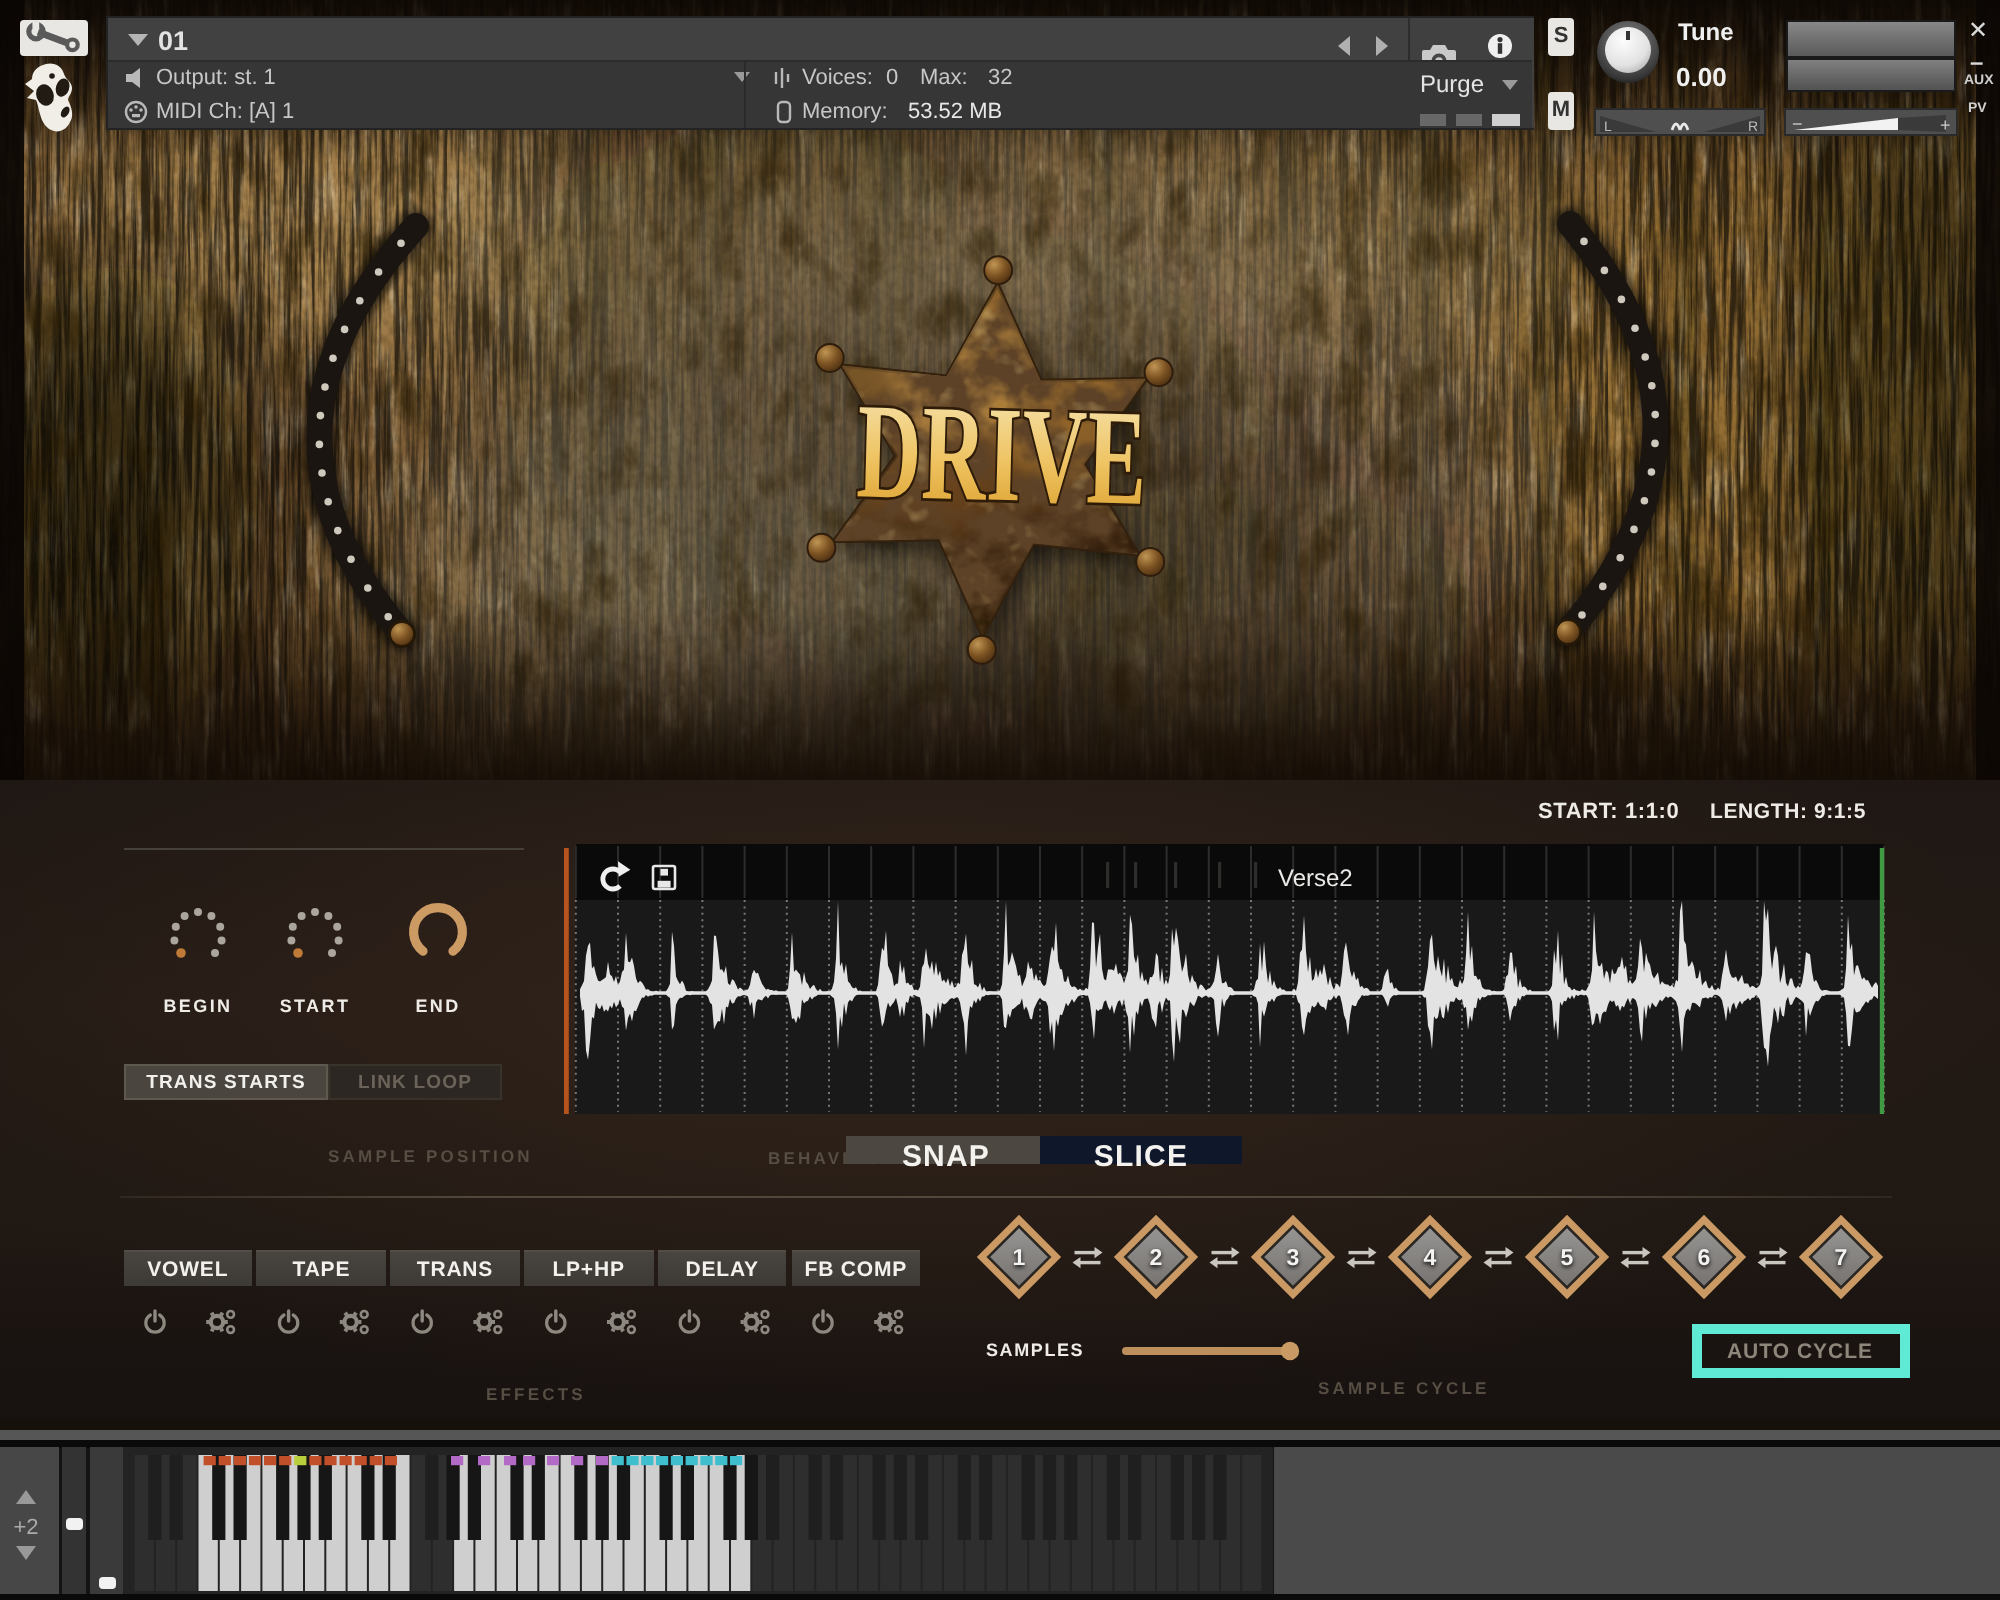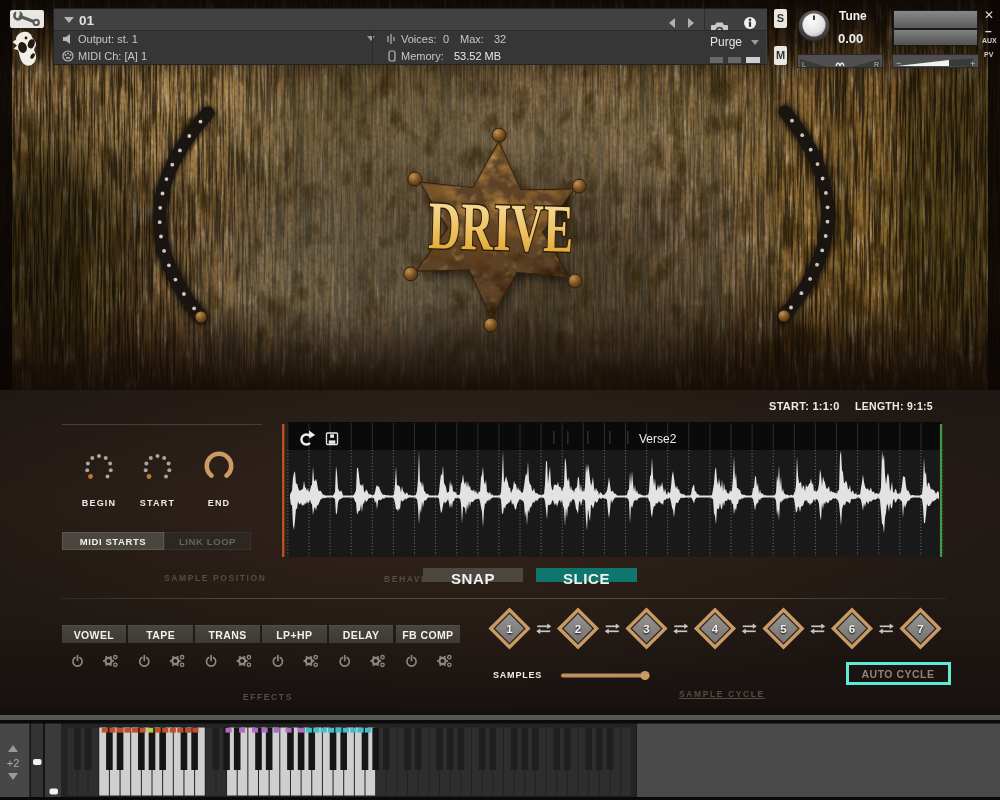--- a/index.html
+++ b/index.html
@@ -369,28 +369,28 @@
         <text x="920.5" y="632.5" font-size="11.5" font-weight="bold" fill="#f4f3f1" text-anchor="middle" style="text-shadow:0 1px 2px #000">7</text>
     <line x1="563" y1="675.5" x2="645" y2="675.5" stroke="#bd8f5d" stroke-width="4" stroke-linecap="round"></line>
     <circle cx="645" cy="675.5" r="4.6" fill="#c99a64"></circle>
   </g>
 </svg>
 
 <div class="wlbl" style="left:79px;top:498px;text-align:center;width:40px;margin-left:-20px;left:99px;font-size:9px;">BEGIN</div>
 <div class="wlbl" style="left:137.5px;top:498px;width:40px;text-align:center;font-size:9px;">START</div>
 <div class="wlbl" style="left:201px;top:498px;width:36px;text-align:center;font-size:9px;">END</div>
 
-<div class="linkbtn" style="left:62px;width:100px;background:#4a453f;color:#f2f0ec;border:1px solid #5e584f;">MIDI STARTS</div>
+<div class="linkbtn" style="left:62px;width:100px;background:#4a453f;color:#f2f0ec;border:1px solid #5e584f;">TRANS STARTS</div>
 <div class="linkbtn" style="left:164px;width:85px;background:#2c2722;color:#6b635a;border:1px solid #38322b;">LINK LOOP</div>
 
 <div class="lbl" style="left:120px;top:573px;margin-left:44px;">SAMPLE POSITION</div>
 <div class="lbl" style="left:344px;top:574px;padding-left:40px;">BEHAVIOUR</div>
 
 <div class="sbtn" style="left:423px;width:100px;background:#4c4741;">SNAP</div>
-<div class="sbtn" style="left:536px;width:101px;background:#0f766e;">SLICE</div>
+<div class="sbtn" style="left:520px;width:101px;background:#0f172a;">SLICE</div>
 
 <div class="abs" style="left:287.5px;top:422px;width:654.5px;height:135px;background:#0a0a0a;"></div>
 <svg class="abs" style="left:0;top:390px" width="1000" height="320">
  <defs>
         <filter id="blur2b">
           <feGaussianBlur stdDeviation="1.6"></feGaussianBlur>
         </filter>
       </defs>
  <g transform="translate(0,-390)">
   <rect x="287.5" y="450" width="654.5" height="107" fill="#191919"></rect>
@@ -480,22 +480,22 @@
 
 <div class="fxbtn" style="left:61.5px;width:64.8px">VOWEL</div>
     <div class="fxbtn" style="left:128.3px;width:64.8px">TAPE</div>
     <div class="fxbtn" style="left:195.1px;width:64.8px">TRANS</div>
     <div class="fxbtn" style="left:261.9px;width:64.8px">LP+HP</div>
     <div class="fxbtn" style="left:328.7px;width:64.8px">DELAY</div>
     <div class="fxbtn" style="left:395.5px;width:64.8px">FB COMP</div>
 <div class="lbl" style="left:243px;top:692px;">EFFECTS</div>
 
 <div class="wlbl" style="left:493px;top:669.5px;font-size:9px;letter-spacing:0.8px;">SAMPLES</div>
-<div class="abs" style="left:845.5px;top:661.5px;width:99px;height:17px;border:3px solid #5eead4;color:#8d857a;font-weight:bold;font-size:10.5px;text-align:center;line-height:18px;letter-spacing:0.5px;">AUTO CYCLE</div>
-<div class="lbl" style="left:679px;top:689px;text-decoration:underline;">SAMPLE CYCLE</div>
+<div class="abs" style="left:845.5px;top:661.5px;width:99px;height:17px;border:5px solid #5eead4;color:#8d857a;font-weight:bold;font-size:10.5px;text-align:center;line-height:18px;letter-spacing:0.5px;">AUTO CYCLE</div>
+<div class="lbl" style="left:659px;top:689px;">SAMPLE CYCLE</div>
 
 <div class="abs" style="left:10px;top:10px;width:34px;height:18px;background:#e9e7e3;border-radius:2px;">
   <svg width="34" height="18">
     <line x1="9" y1="6" x2="25" y2="12" stroke="#5a5a5a" stroke-width="3.4"></line>
     <circle cx="8" cy="5.8" r="3.6" fill="none" stroke="#5a5a5a" stroke-width="2.6"></circle>
     <rect x="6.2" y="1" width="3.4" height="3.2" fill="#e9e7e3"></rect>
     <circle cx="26.2" cy="12.4" r="3.7" fill="#5a5a5a"></circle>
     <circle cx="26.2" cy="12.4" r="1.6" fill="#e9e7e3"></circle>
   </svg>
 </div>

